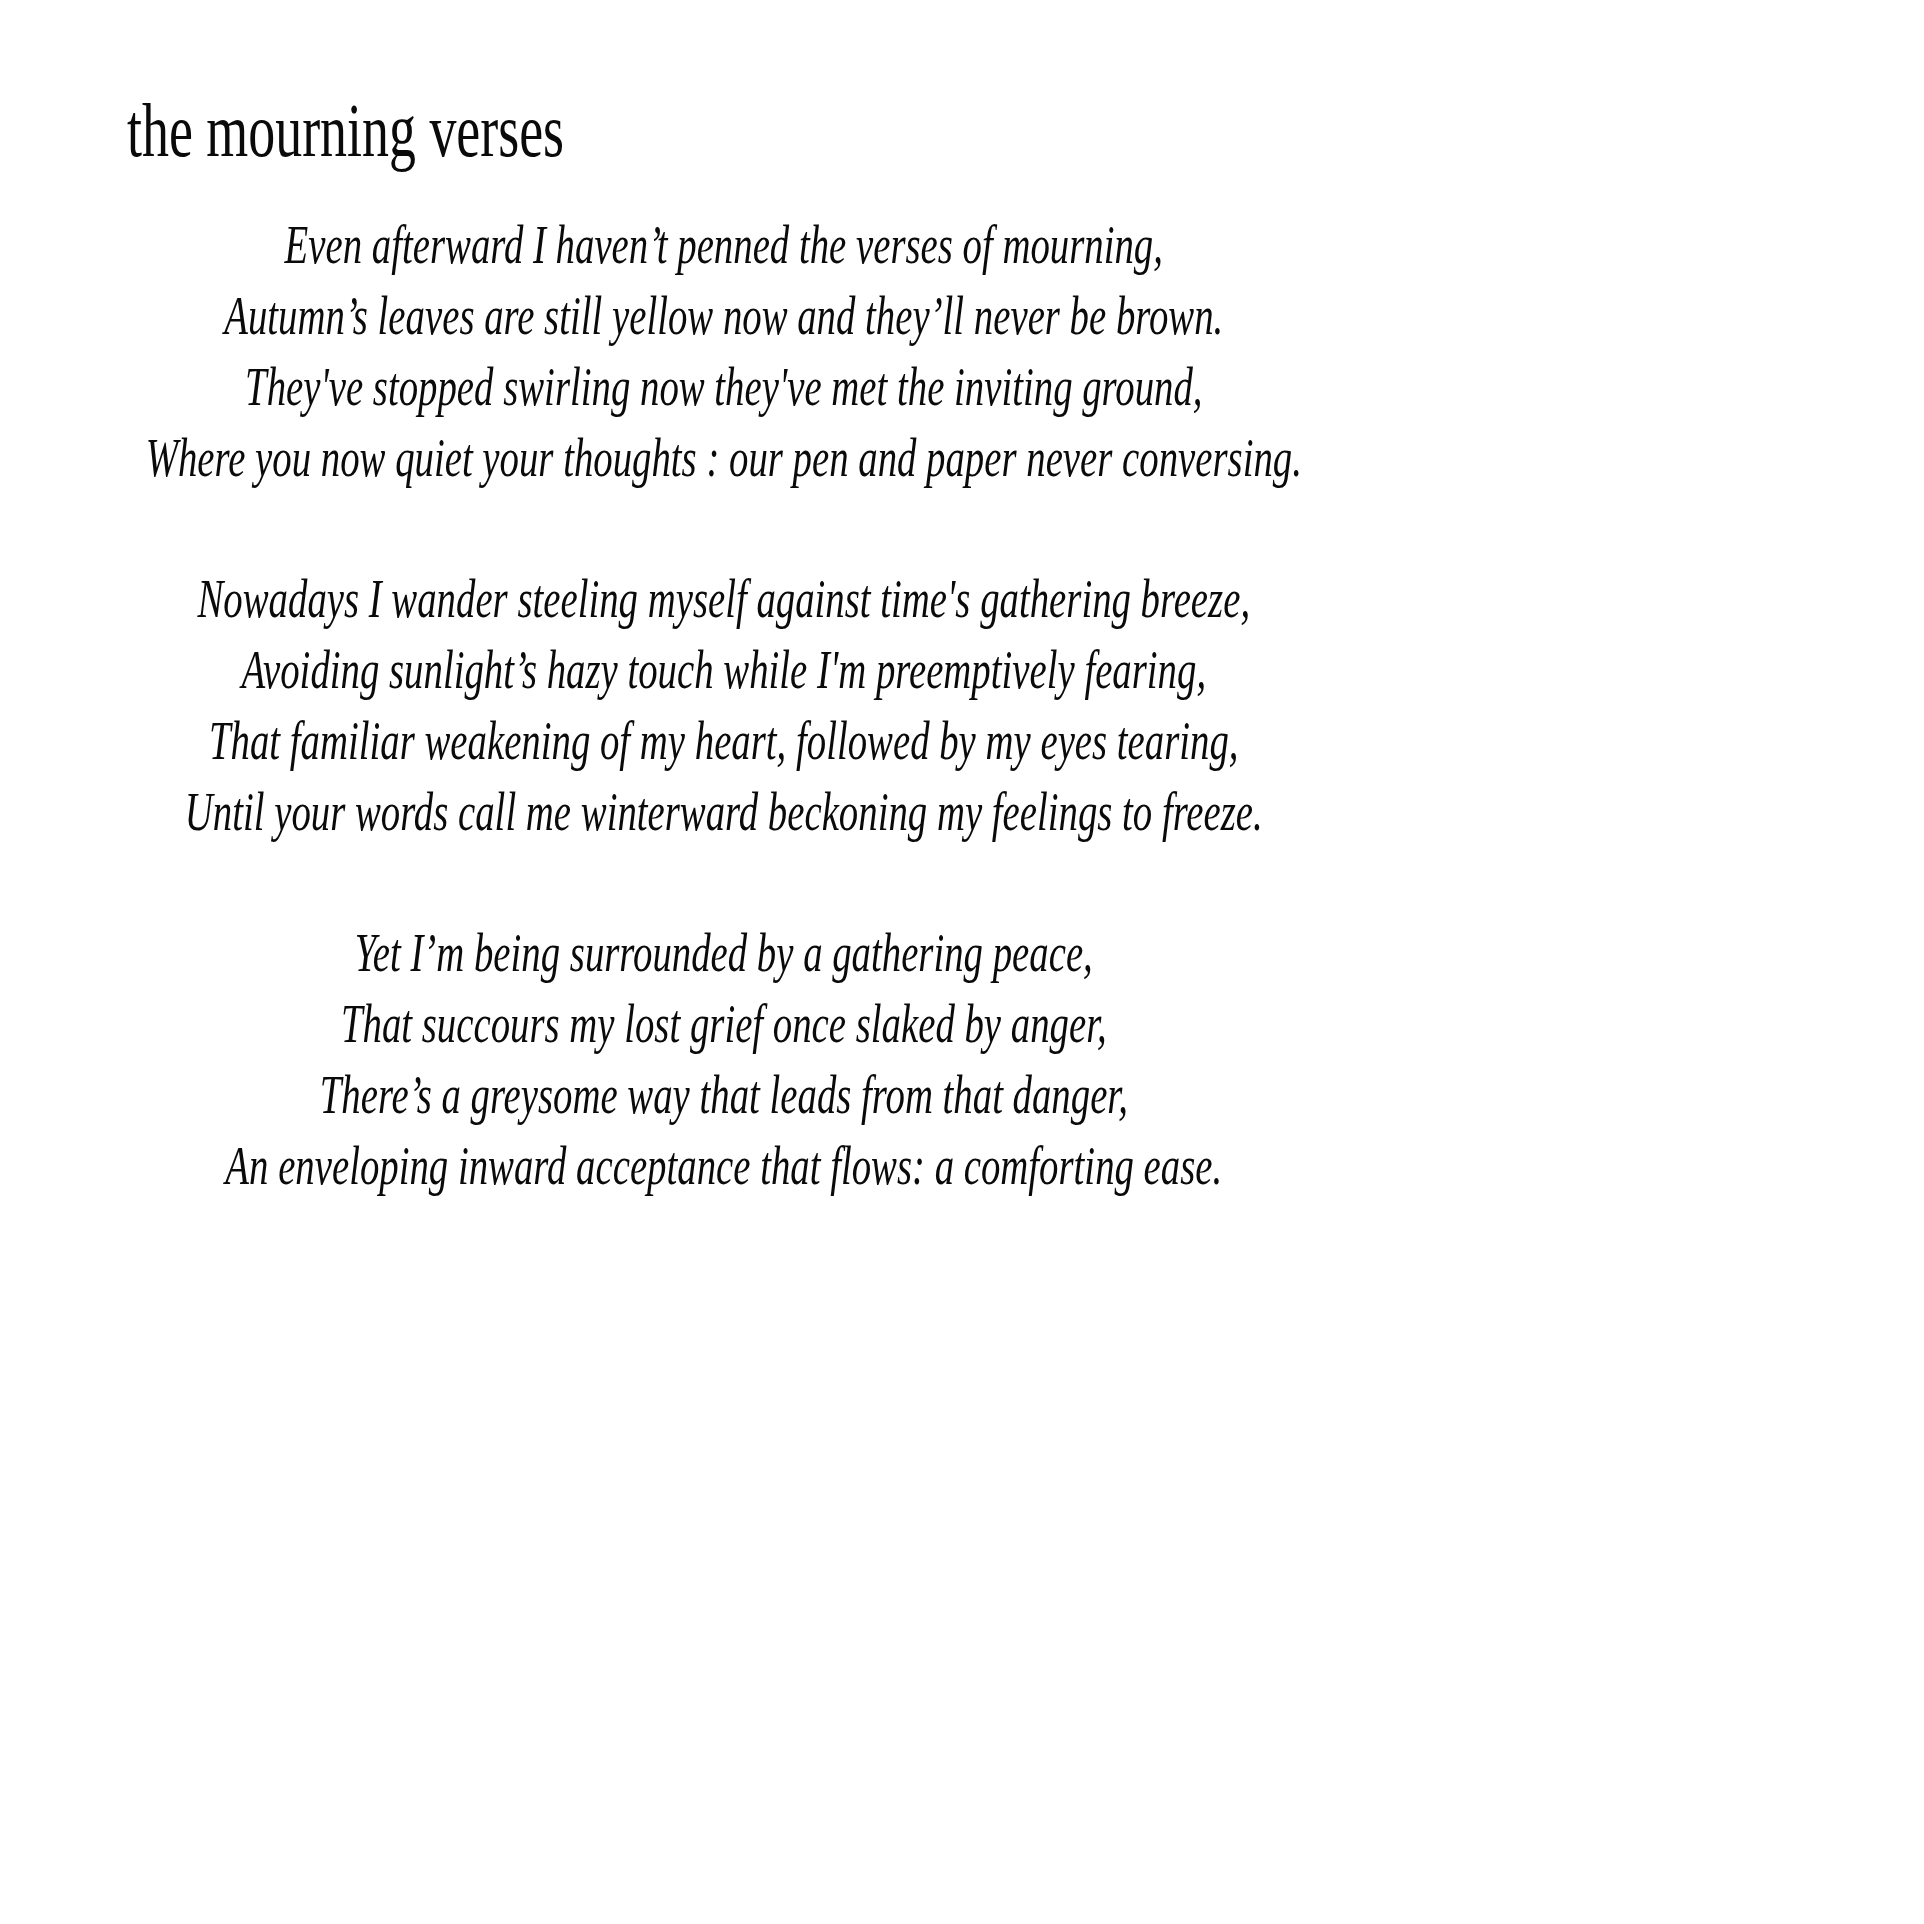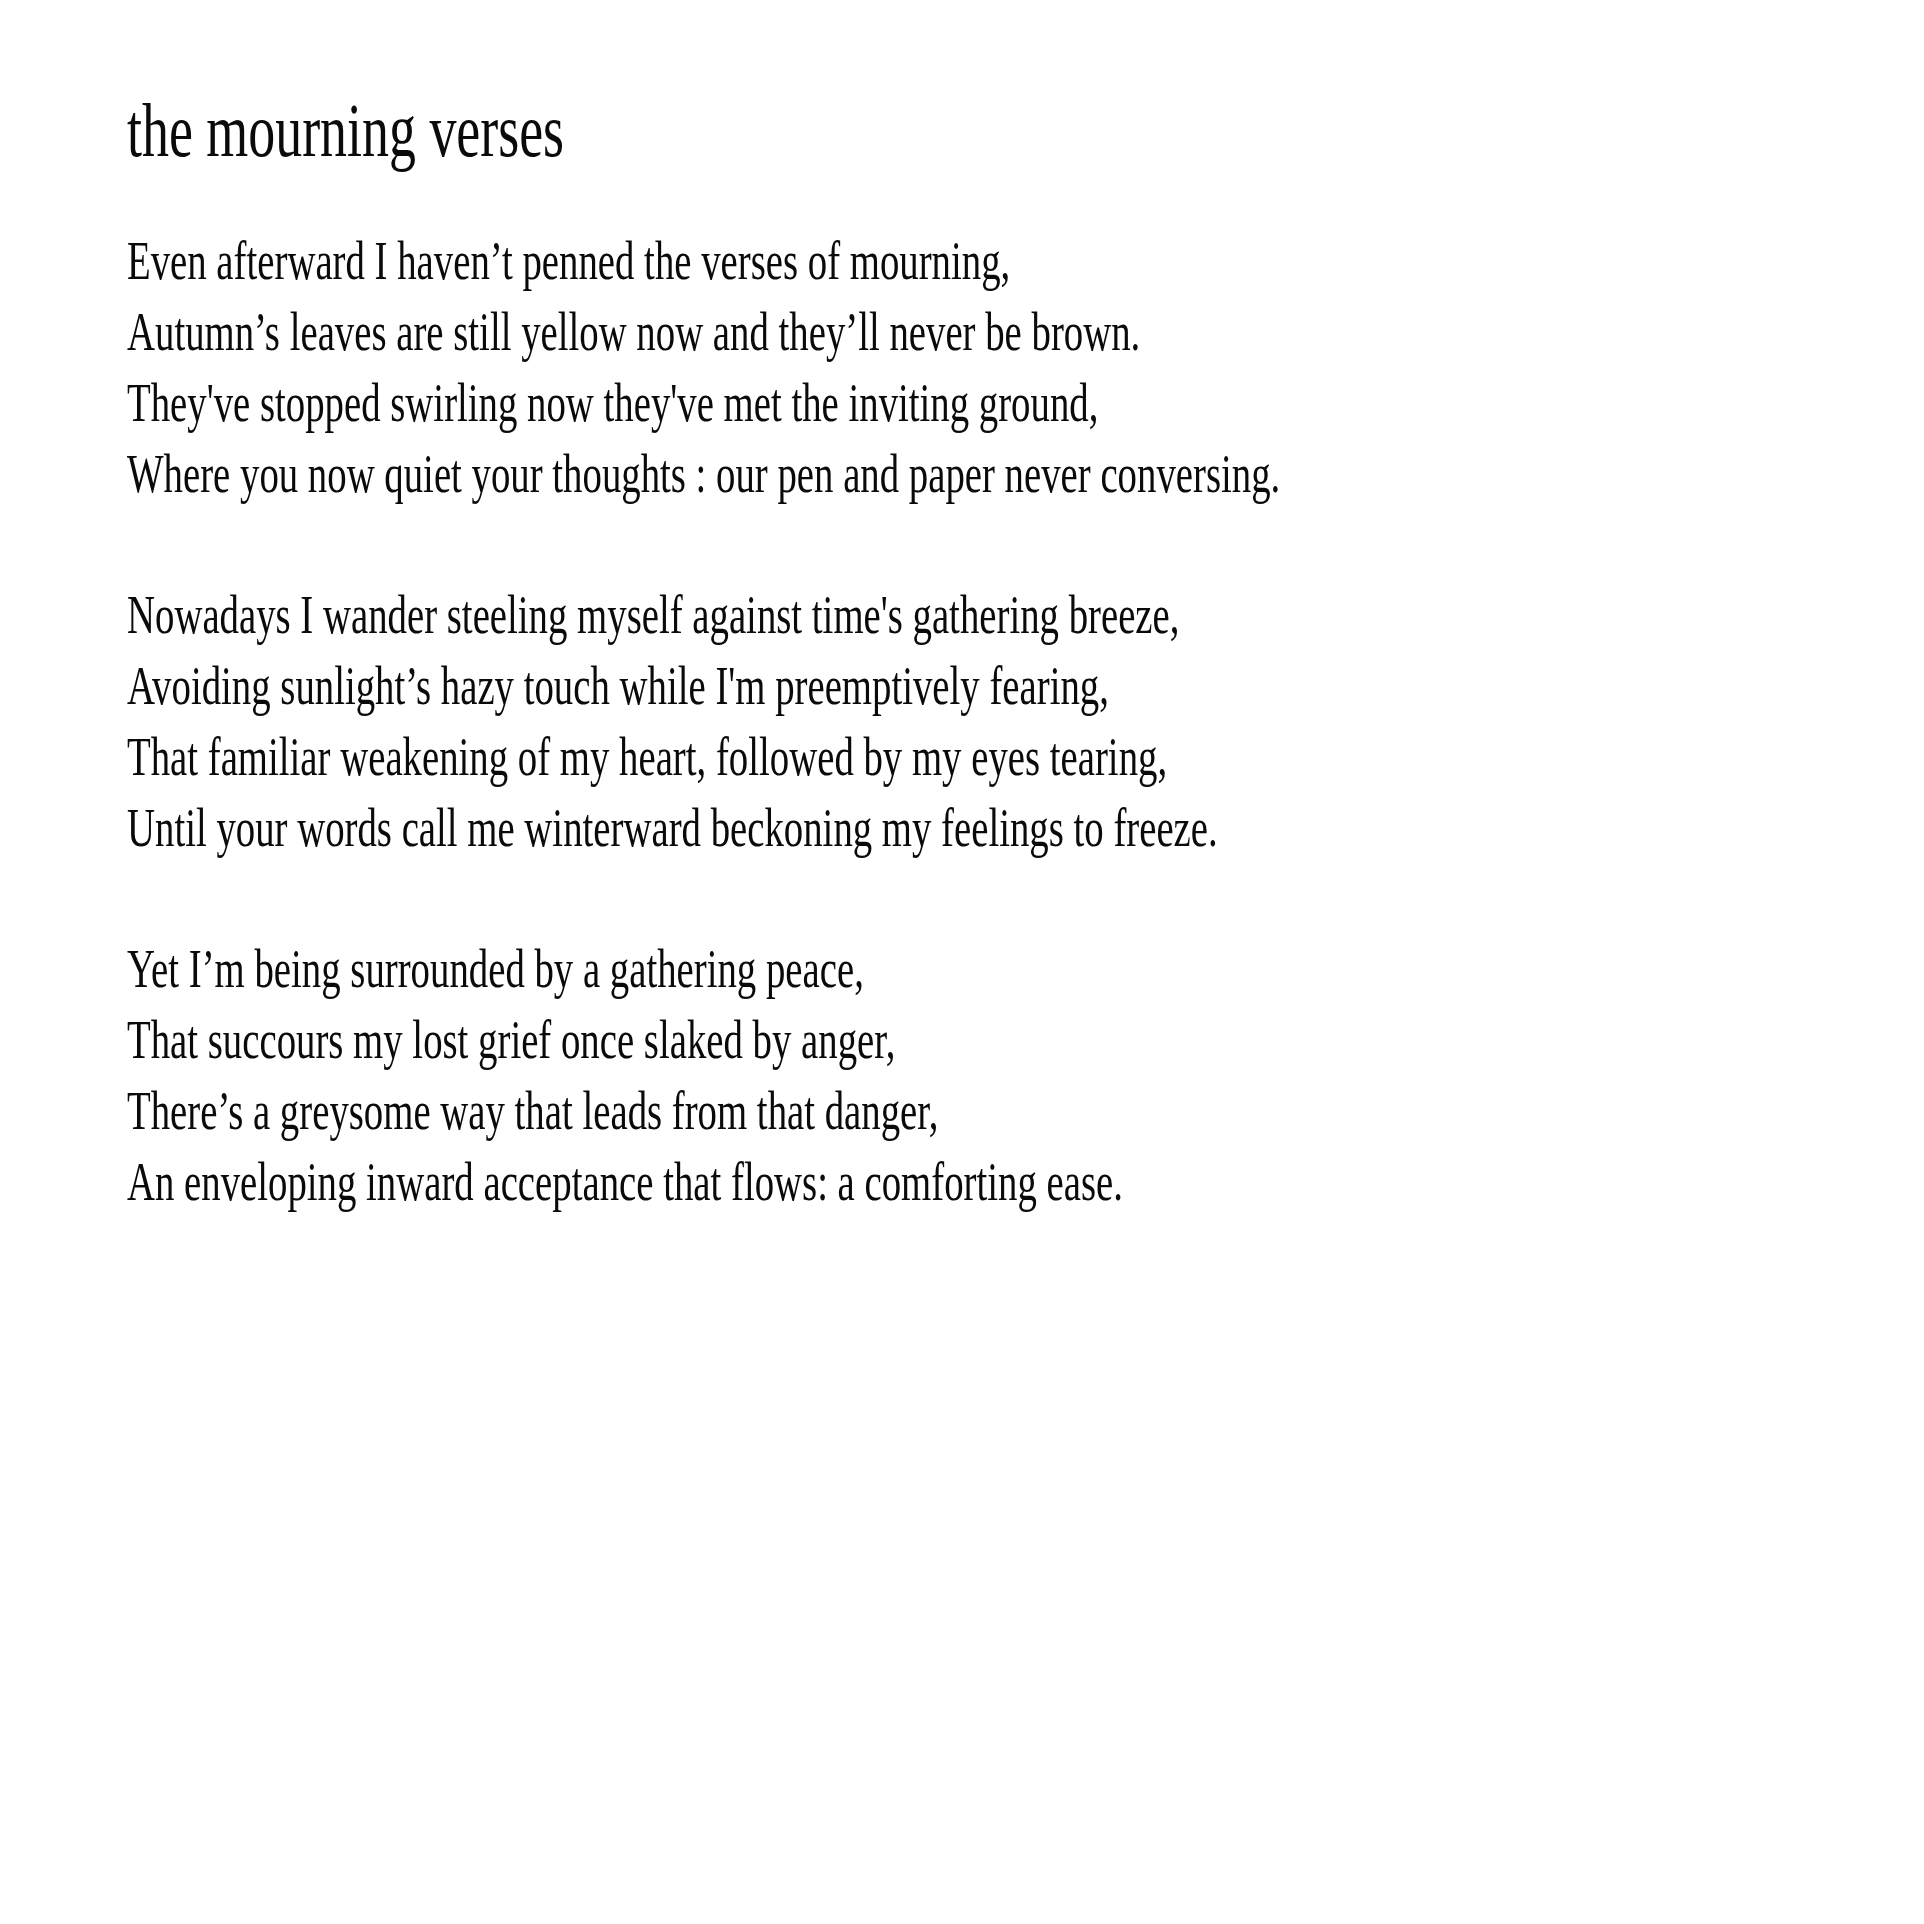--- a/index.html
+++ b/index.html
@@ -14,41 +14,43 @@
     color: #0a0a0a;
     overflow: hidden;
   }
 
   .page {
     position: relative;
     width: 1925px;
     height: 1925px;
     box-sizing: border-box;
     padding: 0;
+    text-align: center;
   }
 
   
   .poem-title {
     position: absolute;
     left: 127px;
     top: 40px;
     font-size: 77px;
     line-height: 1.0;
     font-weight: 400;
     letter-spacing: 0px;
     white-space: nowrap;
     transform: scaleX(0.70);
     transform-origin: 0 0;
   }
 
   .poem-body {
     position: absolute;
     left: 127px;
-    top: 225px;
+    top: 209px;
     width: 1693px;
+    font-style: italic;
   }
 
   .stanza {
     margin: 0 0 70px 0;
   }
   .stanza:last-child {
     margin-bottom: 0;
   }
 
   .verse-line {

